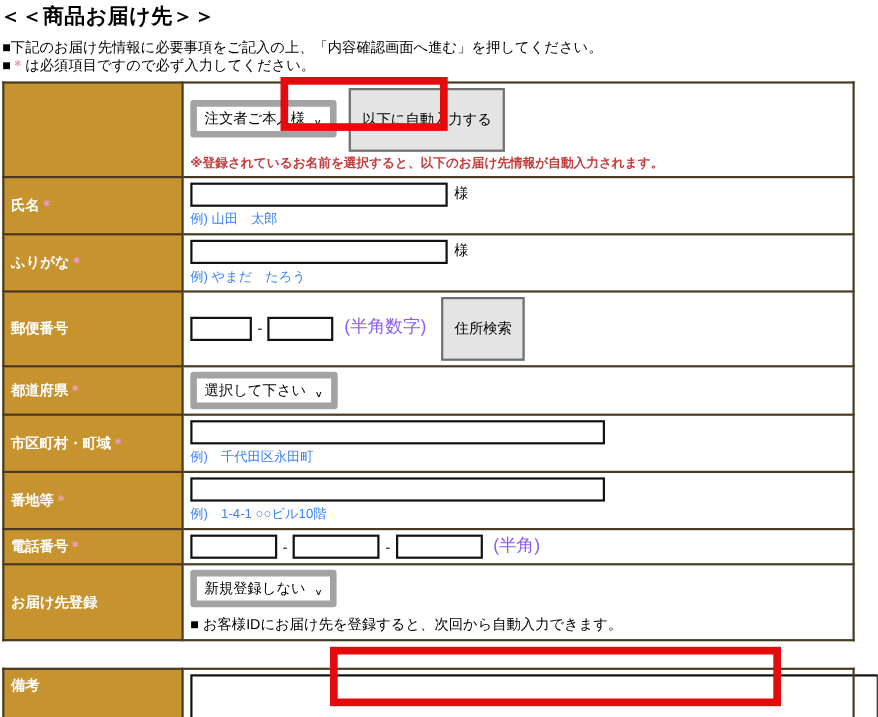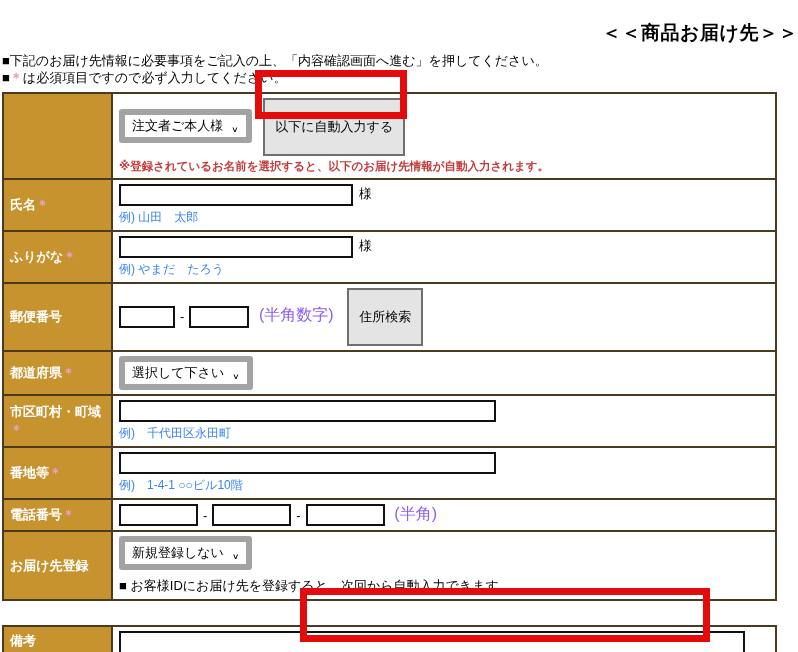--- a/index.html
+++ b/index.html
@@ -2,29 +2,29 @@
 <html><head>
 <meta charset="utf-8">
 <style>
   * { box-sizing: border-box; }
   html,body { margin:0; padding:0; }
   body {
     width:798px; height:652px; position:relative; overflow:hidden;
     background:#ffffff; color:#000;
     font-family:"Liberation Sans","DejaVu Sans",sans-serif;
   }
-  .page-title { text-align:right; font-size:19px; font-weight:bold; padding-top:20px; letter-spacing:0.5px; }
+  .page-title { text-align:left; font-size:19px; font-weight:bold; padding-top:2px; letter-spacing:0.5px; }
   .instructions { font-size:13px; margin:7px 0 5px 2px; line-height:1.3; }
   .req-star { color:#e89fc7; font-weight:bold; }
 
   table.form-table { border-collapse:collapse; width:775px; margin:0 0 0 2px; table-layout:fixed; }
   table.form-table td { border:2px solid #4a3a22; }
   td.cell-label {
     background:#c6932f; color:#ffffff; font-weight:bold; font-size:13px;
-    width:109px; padding:4px 2px 4px 6px; vertical-align:middle;
+    width:163px; padding:4px 2px 4px 6px; vertical-align:middle;
   }
   td.cell-value { background:#ffffff; padding:4px 6px; font-size:13px; vertical-align:middle; }
 
   .ti { border:2px solid #111111; height:22px; background:#fff; display:inline-block; vertical-align:middle; }
   .ti-name { width:234px; }
   .ti-zip1 { width:56px; } .ti-zip2 { width:60px; }
   .ti-wide { width:377px; }
   .ti-tel  { width:79px; }
 
   .sel {

